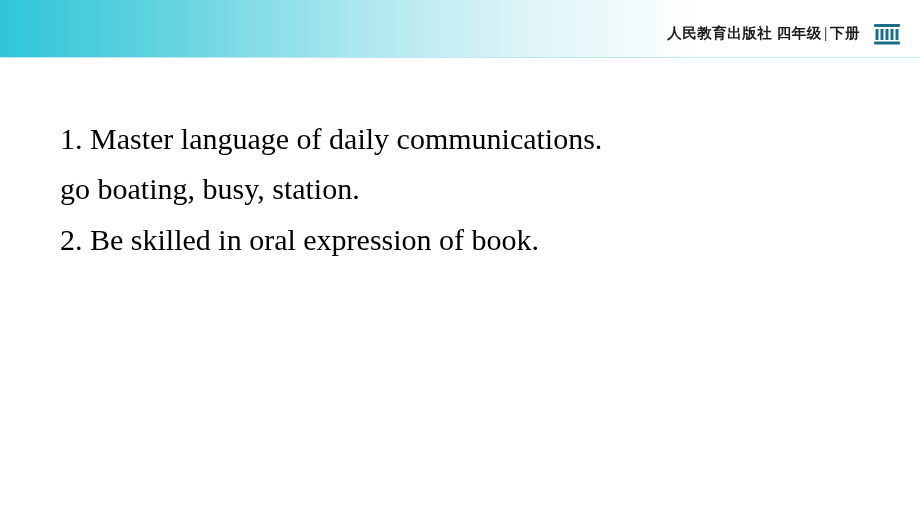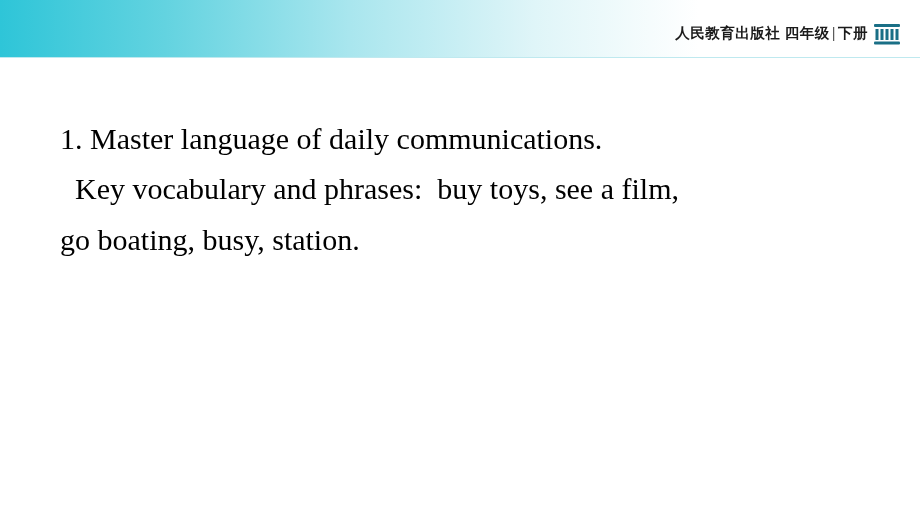--- a/index.html
+++ b/index.html
@@ -35,21 +35,21 @@
     width: 920px;
     height: 1px;
     background: #bfe9ef;
   }
   .header-right {
     position: absolute;
     right: 18px;
     top: 18px;
     display: flex;
     align-items: center;
-    gap: 4px;
+    gap: 12px;
   }
   .pub-line {
     font-family: "Liberation Sans", sans-serif;
     font-size: 14.5px;
     font-weight: bold;
     color: #1b1b1b;
     letter-spacing: 0.5px;
     white-space: nowrap;
   }
   .pub-line .grade {
@@ -106,17 +106,17 @@
       <rect x="8.5" y="11" width="3" height="11" fill="#1a6f86"></rect>
       <rect x="13.5" y="11" width="3" height="11" fill="#1a6f86"></rect>
       <rect x="18.5" y="11" width="3" height="11" fill="#1a6f86"></rect>
       <rect x="23.5" y="11" width="3" height="11" fill="#1a6f86"></rect>
       <rect x="2" y="23.5" width="26" height="3" rx="1" fill="#1a6f86"></rect>
     </svg>
   </div>
 
   <div class="content">
     <p class="line">1. Master language of daily communications.</p>
-    <p class="line">  Key vocabulary and phrases:  buy toys, see a film,</p>
     <p class="line">go boating, busy, station.</p>
+    <p class="line">2. Be skilled in oral expression of book.</p>
   </div>
 
 </div>
 
 </body></html>

